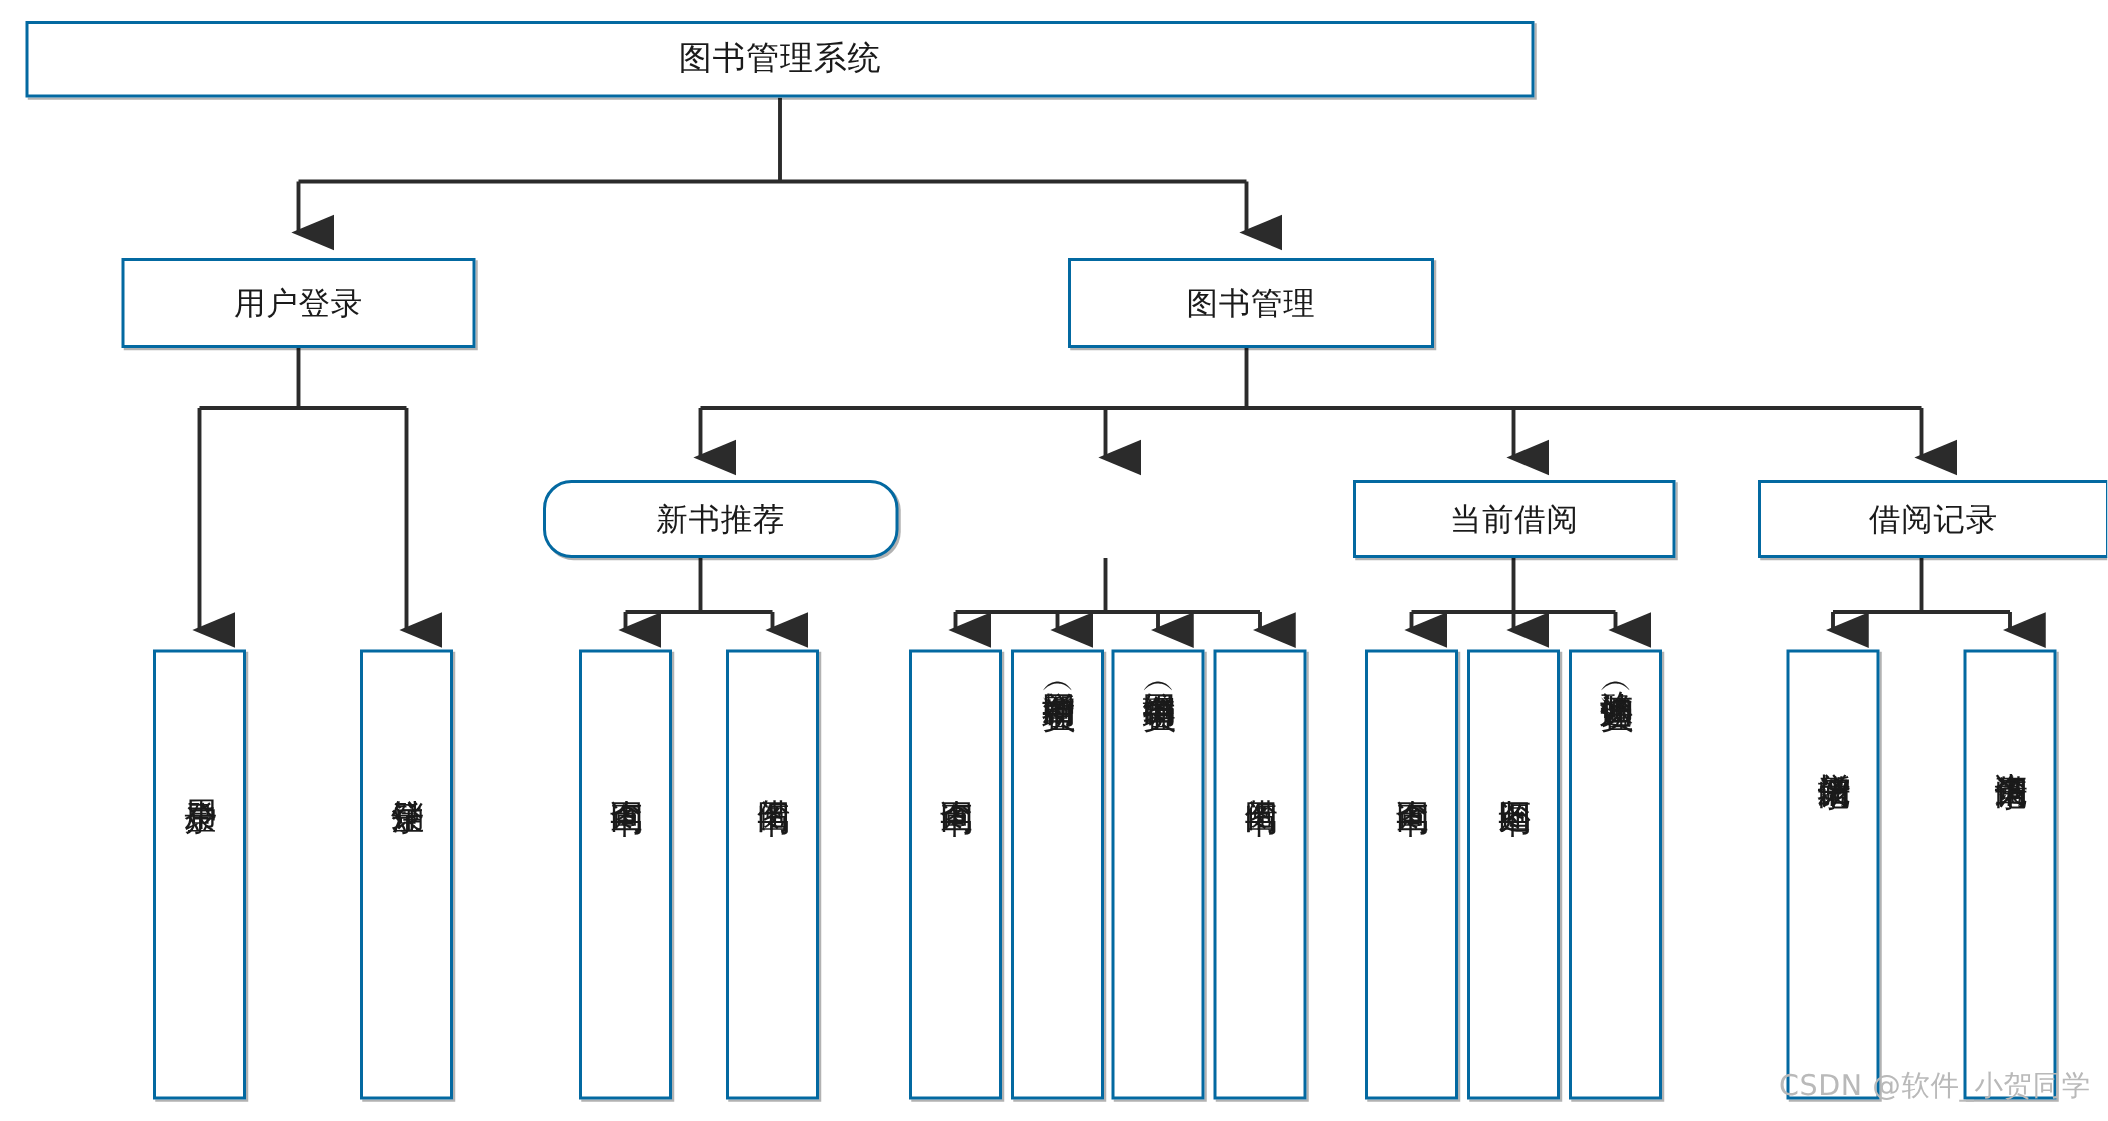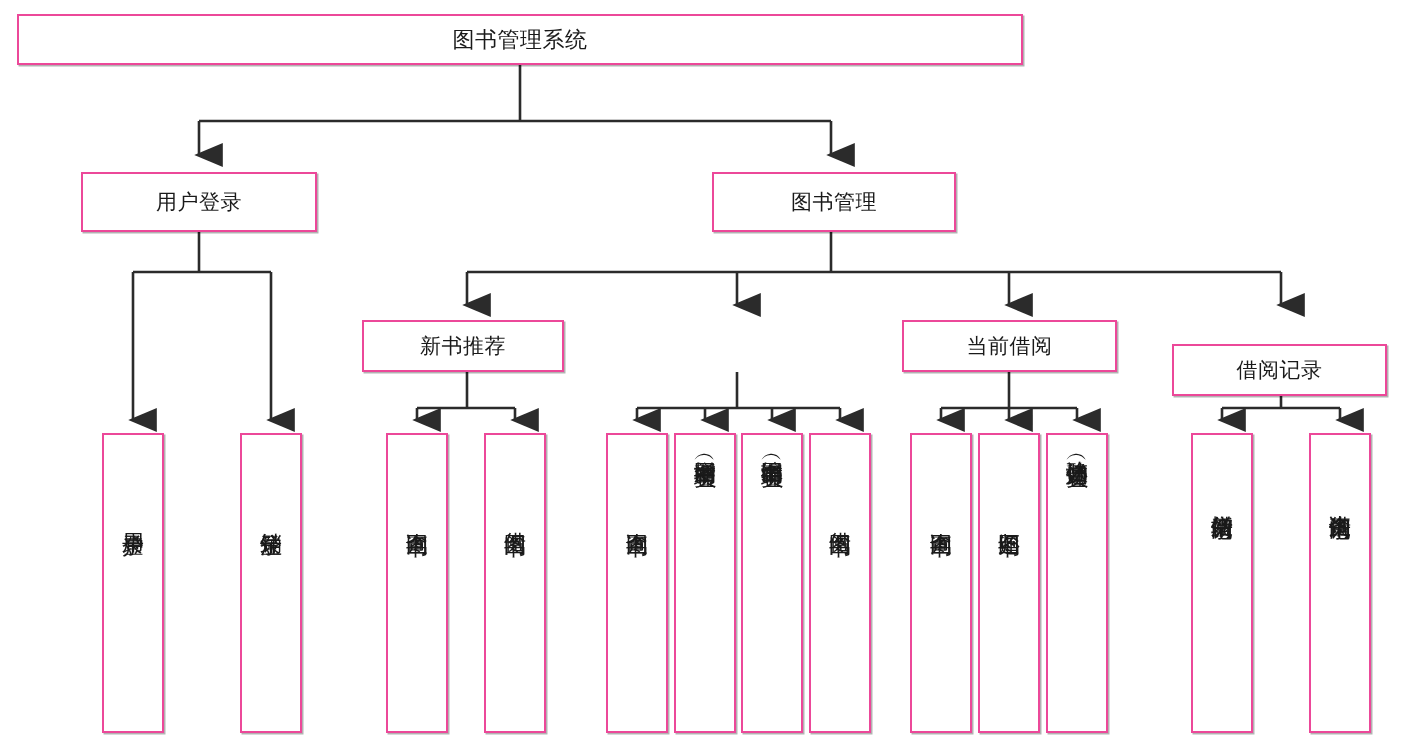--- a/index.html
+++ b/index.html
@@ -20,21 +20,21 @@
   #edges {
     position: absolute;
     left: 0;
     top: 0;
     width: 1405px;
     height: 747px;
   }
   .node {
     position: absolute;
     box-sizing: border-box;
-    border: 2px solid #ec4899;
+    border: 2px solid #0369a1;
     background: #ffffff;
     color: #1a1a1a;
     display: flex;
     align-items: center;
     justify-content: center;
     text-align: center;
     box-shadow: 1.5px 1.5px 0 rgba(0,0,0,0.30);
   }
   .node .label {
     display: block;
@@ -139,27 +139,27 @@
     <span class="label">图书管理系统</span>
   </div>
 
   <div class="node horiz" style="left:81px; top:172px; width:236px; height:60px;">
     <span class="label">用户登录</span>
   </div>
   <div class="node horiz" style="left:712px; top:172px; width:244px; height:60px;">
     <span class="label">图书管理</span>
   </div>
 
-  <div class="node horiz" style="left:362px; top:320px; width:202px; height:52px;">
+  <div class="node horiz" style="left:362px; top:320px; width:237px; height:52px;border-radius:19px;">
     <span class="label">新书推荐</span>
   </div>
   <div class="node horiz" style="left:902px; top:320px; width:215px; height:52px;">
     <span class="label">当前借阅</span>
   </div>
-  <div class="node horiz" style="left:1172px; top:320px; width:215px; height:52px;margin-top:24px;">
+  <div class="node horiz" style="left:1172px; top:320px; width:234px; height:52px;">
     <span class="label">借阅记录</span>
   </div>
 
   <div class="node vert mid" style="left:102px; top:433px; width:62px; height:300px;">
     <span class="label">用户登录</span>
   </div>
   <div class="node vert mid" style="left:240px; top:433px; width:62px; height:300px;">
     <span class="label">注销登录</span>
   </div>
 
@@ -193,14 +193,15 @@
     <span class="label">确认归还（管理员）</span>
   </div>
 
   <div class="node vert mid2" style="left:1191px; top:433px; width:62px; height:300px;">
     <span class="label">新增借阅记录</span>
   </div>
   <div class="node vert mid2" style="left:1309px; top:433px; width:62px; height:300px;">
     <span class="label">查询借阅记录</span>
   </div>
 
+  <div class="watermark">CSDN @软件_小贺同学</div>
 
 </div>
 
 </body></html>

